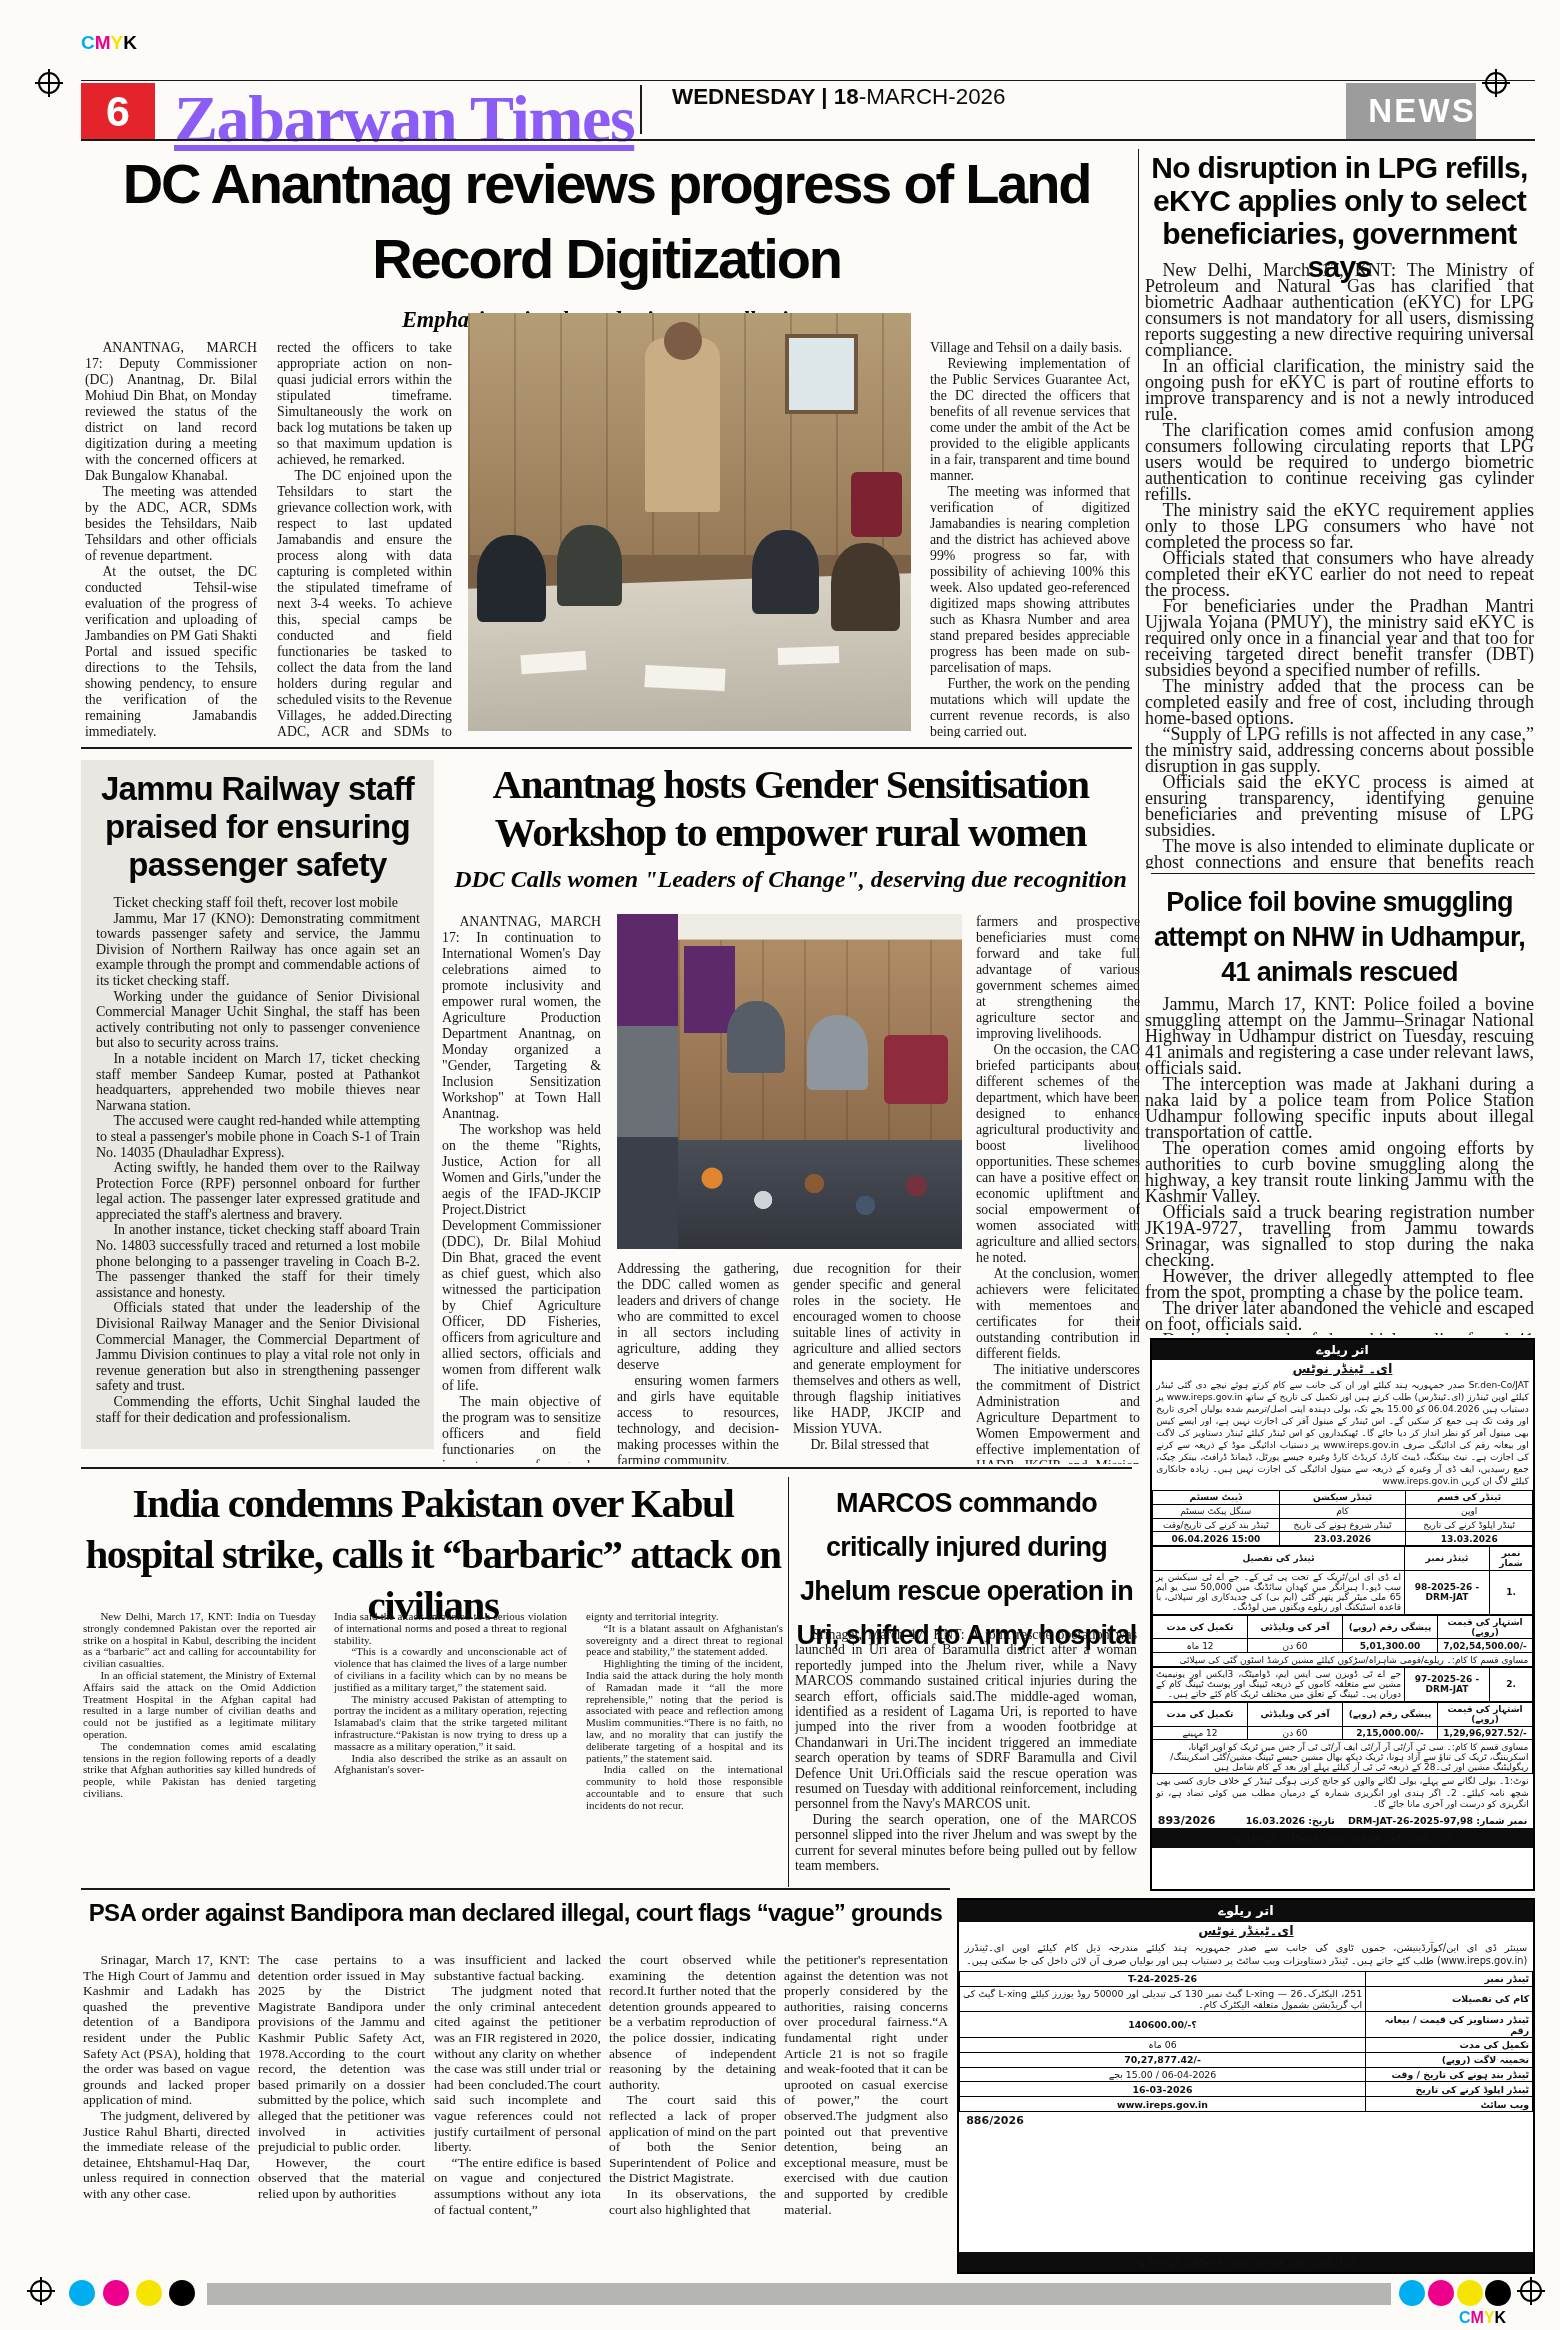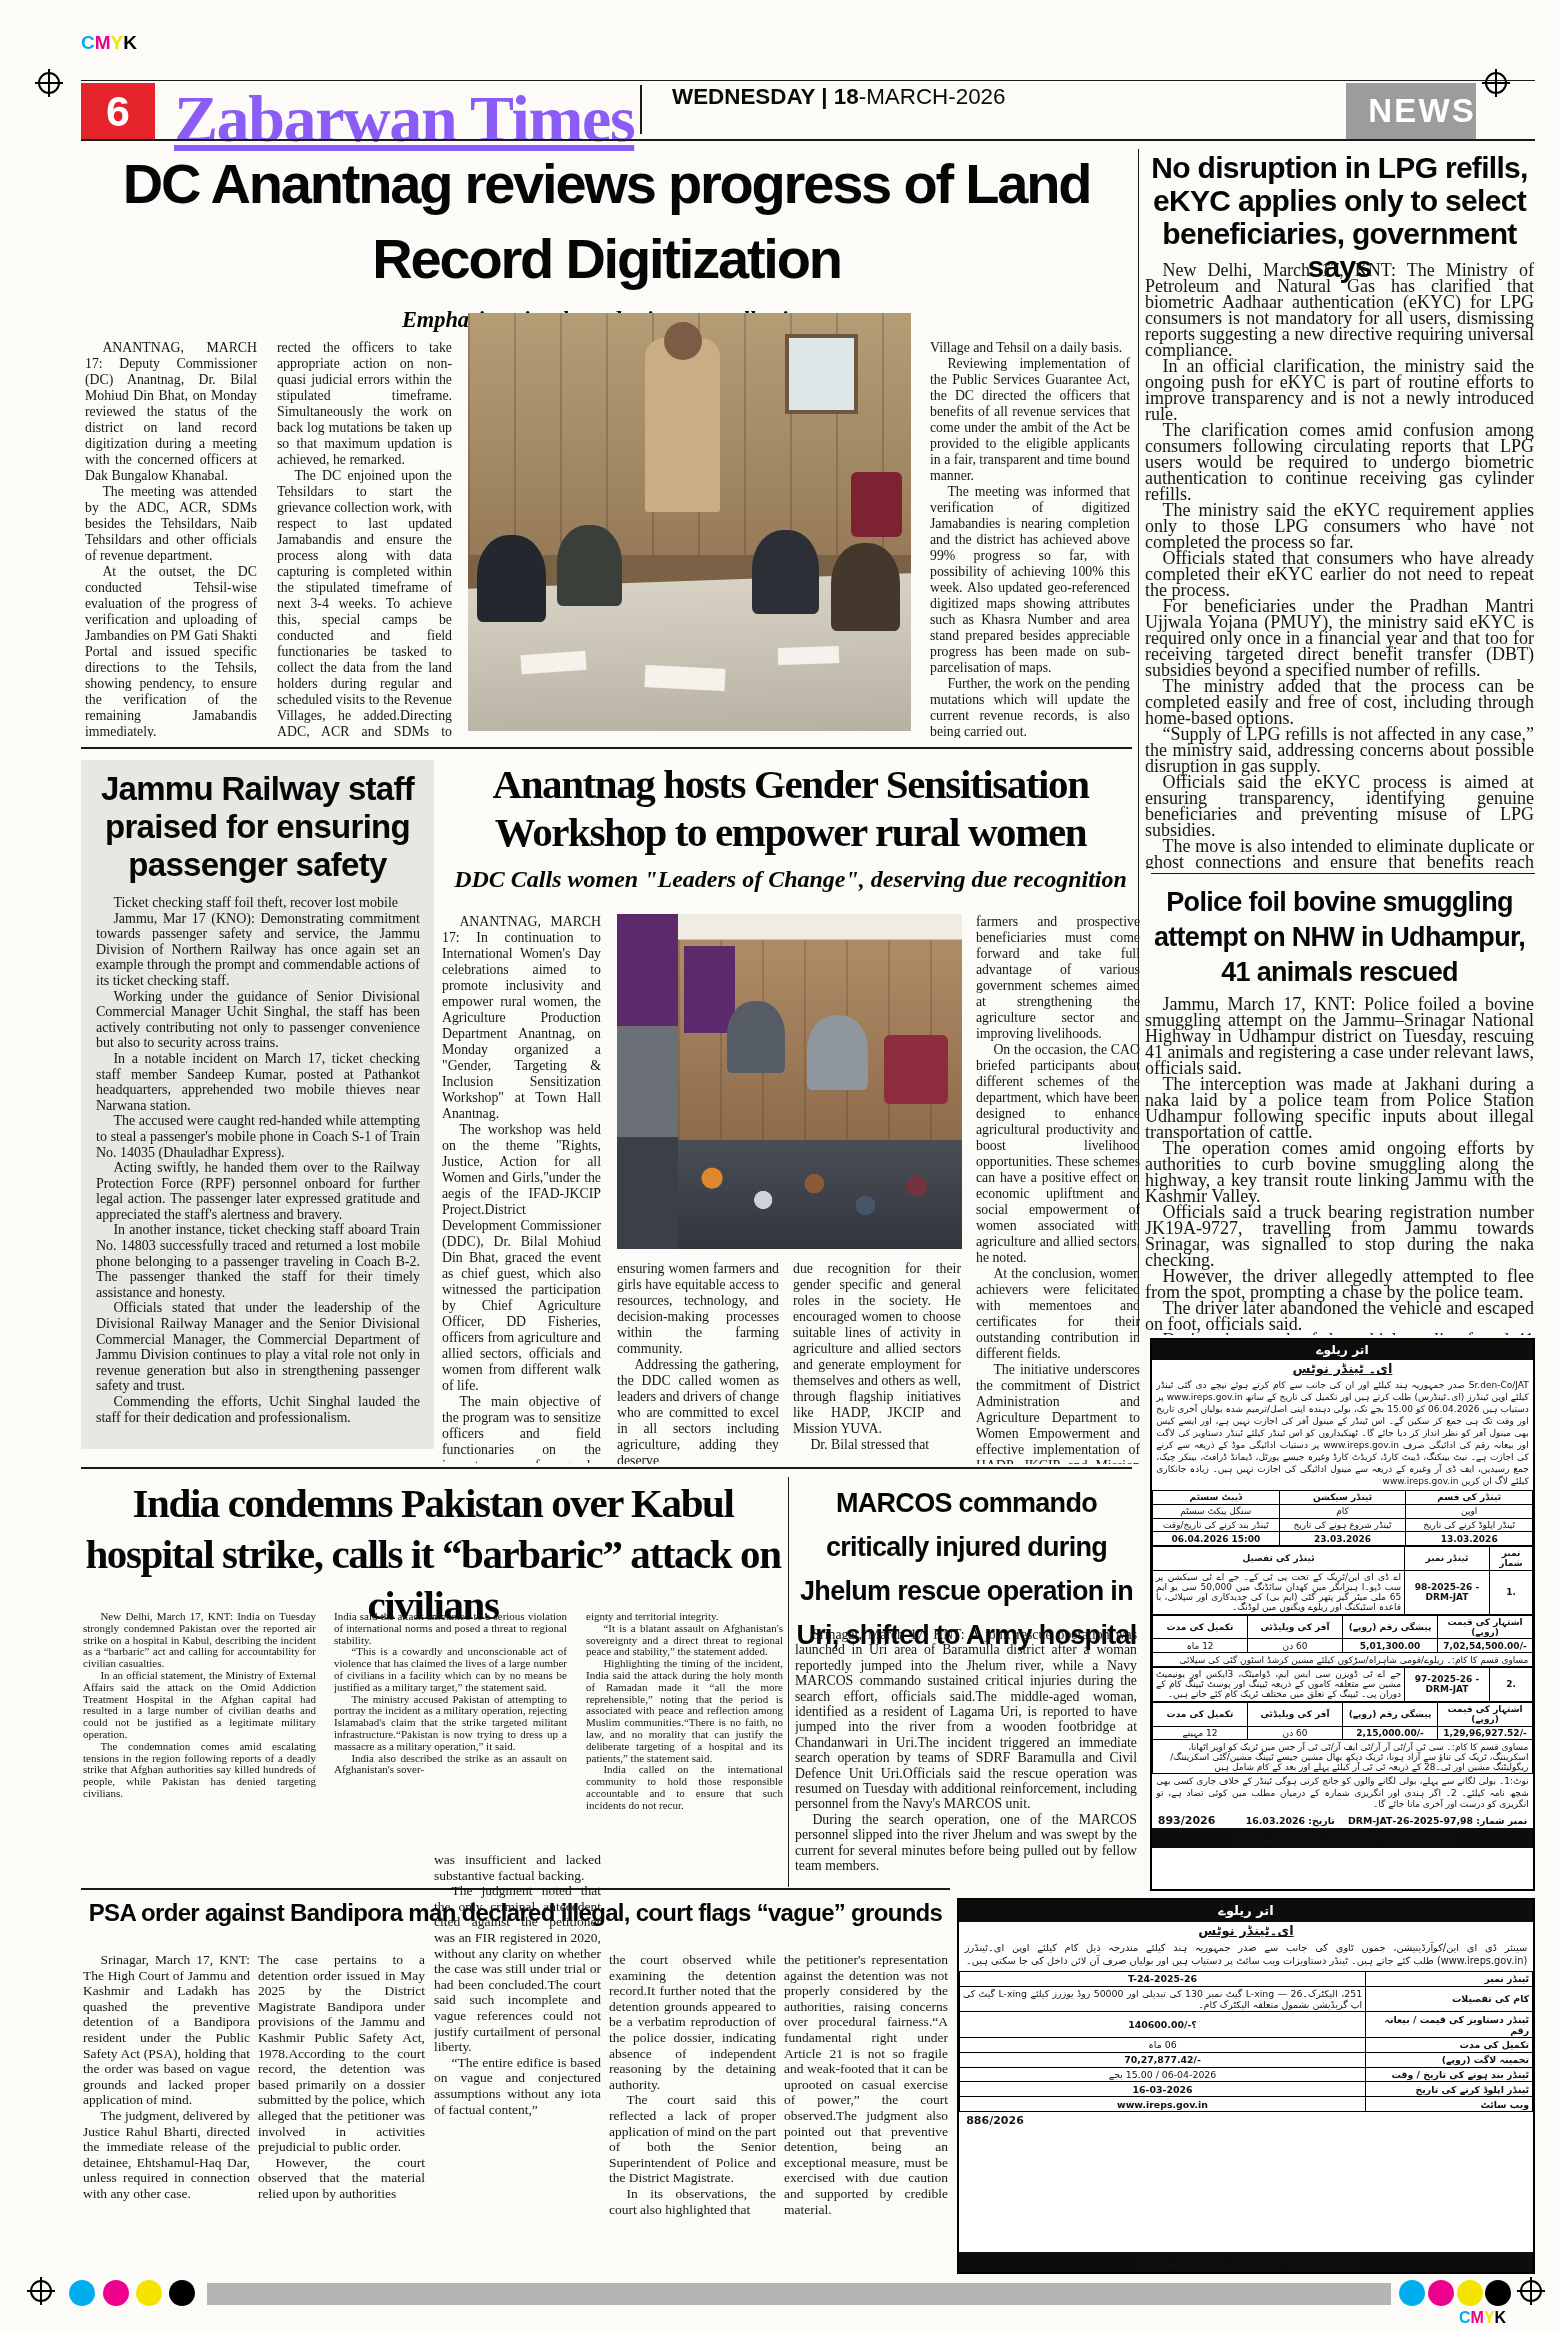--- a/index.html
+++ b/index.html
@@ -198,22 +198,22 @@
     <div class="gp-band"></div>
     <div class="gp-main"></div>
     <div class="gp-banner" style="left:67px;top:32px;"></div>
     <div class="ph-person" style="left:32%;top:26%;width:58px;height:72px;background:#565d66;"></div>
     <div class="ph-person" style="left:55%;top:30%;width:61px;height:75px;background:#8f969e;"></div>
     <div class="ph-chair" style="right:4%;top:36%;width:64px;height:69px;background:#8e2b3c;"></div>
     <div class="gp-crowd"></div>
   </div>
 
   <div class="abs coltext cont" style="left:617px;top:1261px;width:162px;height:203px;overflow:hidden;">
+      <p>Addressing the gathering, the DDC called women as leaders and drivers of change who are committed to excel in all sectors including agriculture, adding they deserve</p>
       <p>ensuring women farmers and girls have equitable access to resources, technology, and decision-making processes within the farming community.</p>
-      <p>Addressing the gathering, the DDC called women as leaders and drivers of change who are committed to excel in all sectors including agriculture, adding they deserve</p>
     </div>
   <div class="abs coltext cont" style="left:793px;top:1261px;width:168px;height:203px;overflow:hidden;">
       <p>due recognition for their gender specific and general roles in the society. He encouraged women to choose suitable lines of activity in agriculture and allied sectors and generate employment for themselves and others as well, through flagship initiatives like HADP, JKCIP and Mission YUVA.</p>
       <p>Dr. Bilal stressed that</p>
     </div>
   <div class="abs coltext cont" style="left:976px;top:914px;width:164px;height:550px;overflow:hidden;">
       <p>farmers and prospective beneficiaries must come forward and take full advantage of various government schemes aimed at strengthening the agriculture sector and improving livelihoods.</p>
       <p>On the occasion, the CAO briefed participants about different schemes of the department, which have been designed to enhance agricultural productivity and boost livelihood opportunities. These schemes can have a positive effect on economic upliftment and social empowerment of women associated with agriculture and allied sectors, he noted.</p>
       <p>At the conclusion, women achievers were felicitated with mementoes and certificates for their outstanding contribution in different fields.</p>
       <p>The initiative underscores the commitment of District Administration and Agriculture Department to Women Empowerment and effective implementation of HADP, JKCIP and Mission YUVA schemes.</p>
@@ -354,21 +354,21 @@
   <div class="abs rul" style="left:81px;top:1888px;width:869px;height:2.2px;"></div>
   <div class="abs hl-sans" style="left:81px;top:1897px;width:869px;font-size:24px;line-height:32px;letter-spacing:-0.7px;">PSA order against Bandipora man declared illegal, court flags “vague” grounds</div>
   <div class="abs coltext psa-text" style="left:83px;top:1952px;width:167px;height:317px;overflow:hidden;">
       <p>Srinagar, March 17, KNT: The High Court of Jammu and Kashmir and Ladakh has quashed the preventive detention of a Bandipora resident under the Public Safety Act (PSA), holding that the order was based on vague grounds and lacked proper application of mind.</p>
       <p>The judgment, delivered by Justice Rahul Bharti, directed the immediate release of the detainee, Ehtshamul-Haq Dar, unless required in connection with any other case.</p>
     </div>
   <div class="abs coltext psa-text cont" style="left:258px;top:1952px;width:167px;height:317px;overflow:hidden;">
       <p>The case pertains to a detention order issued in May 2025 by the District Magistrate Bandipora under provisions of the Jammu and Kashmir Public Safety Act, 1978.According to the court record, the detention was based primarily on a dossier submitted by the police, which alleged that the petitioner was involved in activities prejudicial to public order.</p>
       <p>However, the court observed that the material relied upon by authorities</p>
     </div>
-  <div class="abs coltext psa-text cont" style="left:434px;top:1852px;width:167px;height:317px;overflow:hidden;">
+  <div class="abs coltext psa-text cont" style="left:434px;top:1952px;width:167px;height:317px;overflow:hidden;">
       <p>was insufficient and lacked substantive factual backing.</p>
       <p>The judgment noted that the only criminal antecedent cited against the petitioner was an FIR registered in 2020, without any clarity on whether the case was still under trial or had been concluded.The court said such incomplete and vague references could not justify curtailment of personal liberty.</p>
       <p>“The entire edifice is based on vague and conjectured assumptions without any iota of factual content,”</p>
     </div>
   <div class="abs coltext psa-text cont" style="left:609px;top:1952px;width:167px;height:317px;overflow:hidden;">
       <p>the court observed while examining the detention record.It further noted that the detention grounds appeared to be a verbatim reproduction of the police dossier, indicating absence of independent reasoning by the detaining authority.</p>
       <p>The court said this reflected a lack of proper application of mind on the part of both the Senior Superintendent of Police and the District Magistrate.</p>
       <p>In its observations, the court also highlighted that</p>
     </div>
   <div class="abs coltext psa-text cont" style="left:784px;top:1952px;width:164px;height:317px;overflow:hidden;">

